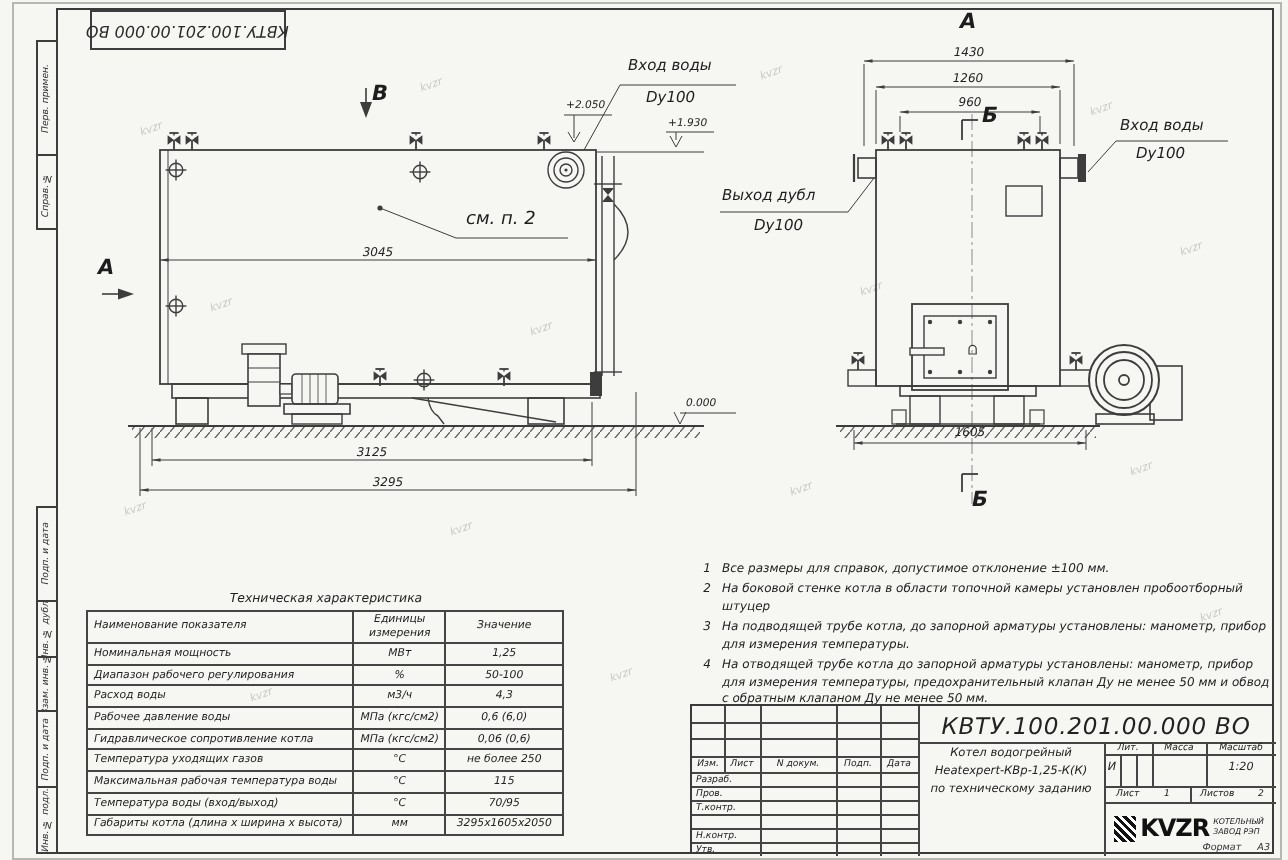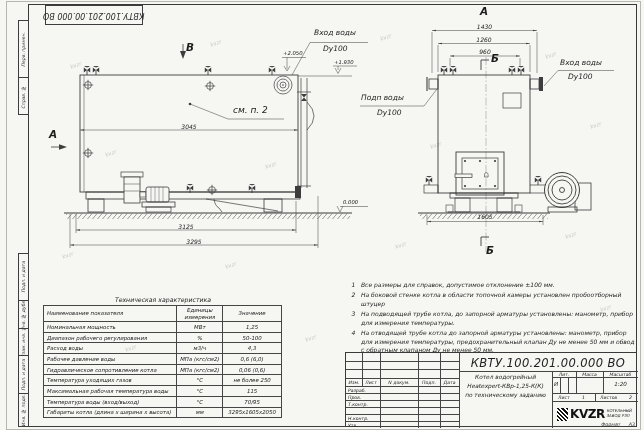--- a/index.html
+++ b/index.html
@@ -329,21 +329,21 @@
 
 <span class="abs vl-lbl" style="left:186px;top:41px">В</span>
 <span class="abs vl-lbl" style="left:49px;top:128px">А</span>
 <span class="abs vl-lbl" style="left:480px;top:5px">А</span>
 <span class="abs vl-lbl" style="left:491px;top:52px">Б</span>
 <span class="abs vl-lbl" style="left:486px;top:244px">Б</span>
 <span class="abs see" style="left:233px;top:105px">см. п. 2</span>
 
 <span class="abs lb" style="left:314px;top:28px">Вход воды</span>
 <span class="abs lb" style="left:323px;top:44px">Dy100</span>
-<span class="abs lb" style="left:361px;top:93px">Подп воды</span>
+<span class="abs lb" style="left:361px;top:93px">Выход дубл</span>
 <span class="abs lb" style="left:377px;top:108px">Dy100</span>
 <span class="abs lb" style="left:560px;top:58px">Вход воды</span>
 <span class="abs lb" style="left:568px;top:72px">Dy100</span>
 
 <span class="abs el" style="left:283px;top:50px">+2.050</span>
 <span class="abs el" style="left:334px;top:59px">+1.930</span>
 <span class="abs el" style="left:343px;top:199px">0.000</span>
 
 <div class="abs notes">
   <div class="note">

